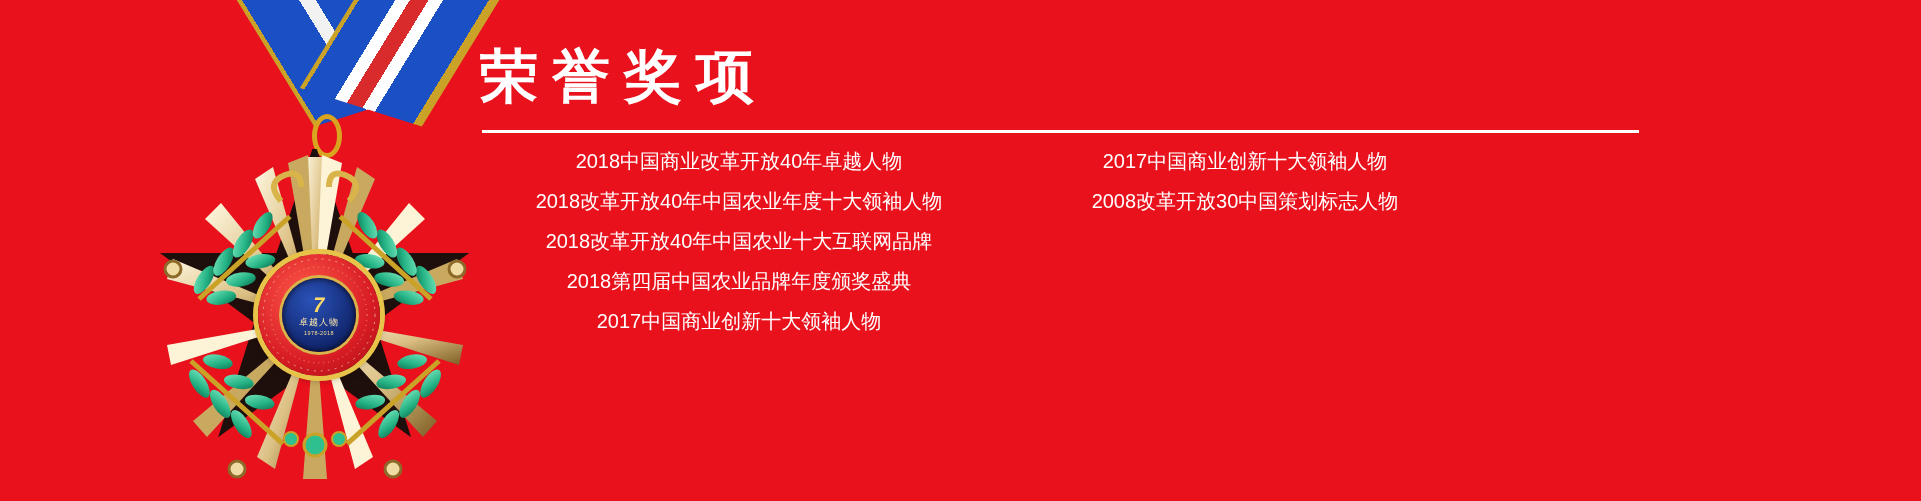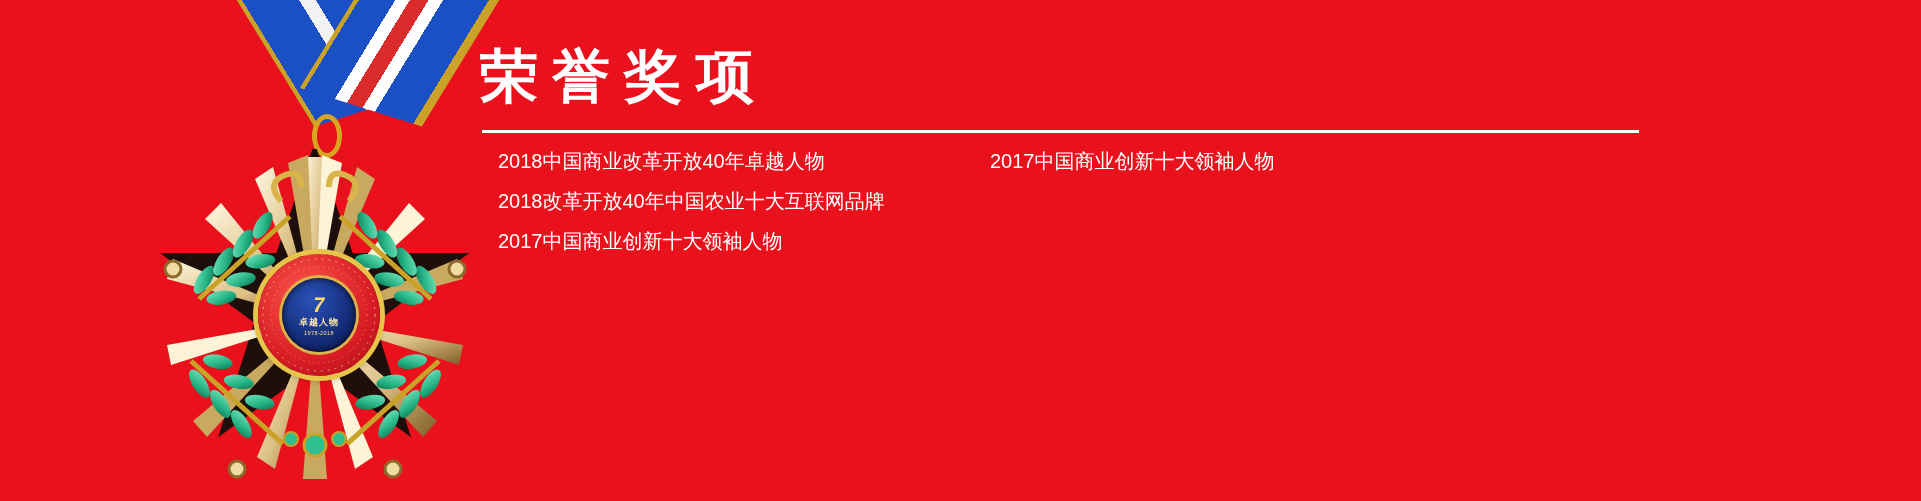--- a/index.html
+++ b/index.html
@@ -45,29 +45,29 @@
     display:flex;align-items:center;justify-content:center;
   }
   .inner-disc{
     width:74px;height:74px;border-radius:50%;
     background:radial-gradient(circle at 40% 30%,#2a52b8,#11266e 70%,#0a1740);
     box-shadow:inset 0 0 6px rgba(0,0,0,.8),0 0 0 3px #d9b44a;
     display:flex;flex-direction:column;align-items:center;justify-content:center;
     color:#f3d87a;
   }
   .inner-logo{font-size:21px;line-height:20px;font-weight:bold;color:#ffd966;transform:skewX(-10deg);}
-  .inner-cn{font-size:9px;letter-spacing:1px;color:#ffe9a8;margin-top:1px;font-weight:bold;}
+  .inner-cn{font-size:9px;letter-spacing:1px;color:#ffe9a8;margin-top:1px;}
   .inner-years{font-size:5.5px;letter-spacing:.4px;color:#ffdf8f;margin-top:1px;}
   .ring-text{
     position:absolute;left:118px;top:110px;width:122px;height:122px;
     pointer-events:none;
   }
   
   #content{
-    position:absolute;left:480px;top:0;width:1441px;height:494px;
+    position:absolute;left:480px;top:0;width:1441px;height:494px;text-align:center;
   }
   #page-title{
     position:absolute;left:0px;top:44px;
     color:#ffffff;font-size:58px;font-weight:bold;letter-spacing:14px;
     line-height:64px;white-space:nowrap;
   }
   #title-rule{
     position:absolute;left:2px;top:130px;width:1157px;height:3px;background:#ffffff;
   }
   #awards{
@@ -210,22 +210,25 @@
     </div>
   </div>
 
   <div id="content">
     <div id="page-title">荣誉奖项</div>
     <div id="title-rule"></div>
 
     <div id="awards">
       <div class="award-col" id="col-left">
         <div class="award-item">2018中国商业改革开放40年卓越人物</div>
+        <div class="award-item">2018改革开放40年中国农业年度十大领袖人物</div>
         <div class="award-item">2018改革开放40年中国农业十大互联网品牌</div>
+        <div class="award-item">2018第四届中国农业品牌年度颁奖盛典</div>
         <div class="award-item">2017中国商业创新十大领袖人物</div>
       </div>
       <div class="award-col" id="col-right">
         <div class="award-item">2017中国商业创新十大领袖人物</div>
+        <div class="award-item">2008改革开放30中国策划标志人物</div>
       </div>
     </div>
   </div>
 
 </div>
 
 </body></html>

